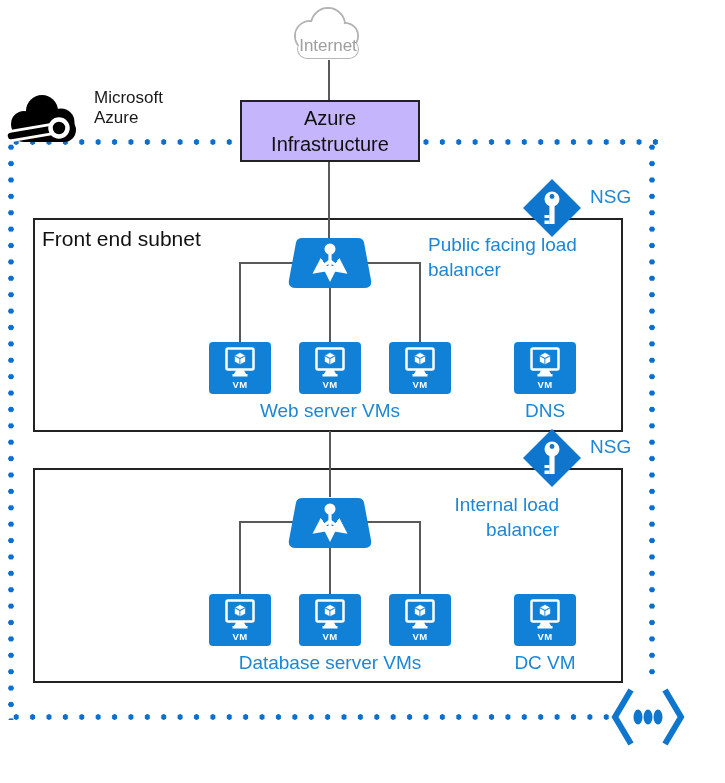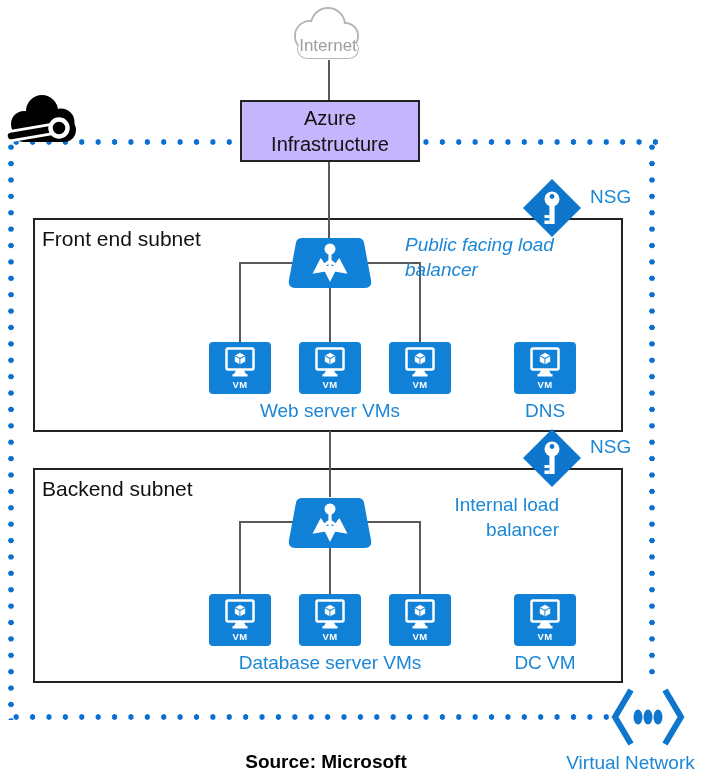--- a/index.html
+++ b/index.html
@@ -64,20 +64,21 @@
     <g fill="#000">
       <circle cx="22" cy="38" r="13"></circle>
       <circle cx="40" cy="25" r="16"></circle>
       <circle cx="59" cy="36" r="13.5"></circle>
       <rect x="10" y="32" width="64" height="24" rx="12"></rect>
     </g>
     <line x1="56" y1="42" x2="9" y2="50" stroke="#fff" stroke-width="12" stroke-linecap="round"></line>
     <line x1="56" y1="42" x2="9" y2="50" stroke="#000" stroke-width="6.5" stroke-linecap="round"></line>
     <circle cx="57" cy="42" r="8.5" fill="#000" stroke="#fff" stroke-width="4.5"></circle>
   </svg>
+  <div class="black-label" style="left:94px;top:88px;width:92px;">Microsoft Azure</div>
 
   <div class="line line-v" style="left:328px;top:60px;height:40px;"></div>
 
   <div class="infra-box" style="left:240px;top:100px;width:180px;height:62px;">
     <span>Azure Infrastructure</span>
   </div>
 
   <div class="line line-v" style="left:328px;top:162px;height:76px;"></div>
 
   <div class="subnet-box" style="left:33px;top:218px;width:590px;height:214px;"></div>
@@ -106,21 +107,21 @@
     </defs>
     <path d="M14,2 L70,2 Q75,2 76,6.5 L83,44 Q84.5,52 76,52 L8,52 Q-0.5,52 1,44 L8,6.5 Q9,2 14,2 Z" fill="#1181d8"></path>
     <circle cx="42" cy="13" r="5.5" fill="#fff"></circle>
     <g stroke="#fff" stroke-width="3.2" fill="none">
       <line x1="42" y1="17" x2="42" y2="25"></line>
       <line x1="42" y1="25" x2="31" y2="33" marker-end="url(#ah1)"></line>
       <line x1="42" y1="25" x2="42" y2="38" marker-end="url(#ah1)"></line>
       <line x1="42" y1="25" x2="53" y2="33" marker-end="url(#ah1)"></line>
     </g>
   </svg>
-  <div class="blue-label" style="left:405px;top:232px;width:150px;font-style:italic;">Public facing load balancer</div>
+  <div class="blue-label" style="left:428px;top:232px;width:150px;">Public facing load balancer</div>
 
   <svg class="icon vm-icon" style="left:209px;top:342px;" width="62" height="52" viewBox="0 0 62 52">
     <rect x="0" y="0" width="62" height="52" rx="4" fill="#1181d8"></rect>
     <rect x="17.5" y="6.5" width="27" height="21" rx="1.5" fill="none" stroke="#fff" stroke-width="2.5"></rect>
     <g fill="#fff" stroke="#1181d8" stroke-width="0.7">
       <path d="M31,10.5 l5.5,2.9 -5.5,2.9 -5.5,-2.9 z"></path>
       <path d="M25.5,13.8 v6 l5.5,2.9 v-6 z"></path>
       <path d="M36.5,13.8 v6 l-5.5,2.9 v-6 z"></path>
     </g>
     <path d="M27.5,27.5 l-2.5,4.5 h12 l-2.5,-4.5 z" fill="#fff"></path>
@@ -162,21 +163,20 @@
     <path d="M27.5,27.5 l-2.5,4.5 h12 l-2.5,-4.5 z" fill="#fff"></path>
     <rect x="23.5" y="32" width="15" height="2.5" fill="#fff"></rect>
     <text x="31" y="46" text-anchor="middle" font-size="9.5" font-weight="bold" fill="#fff" letter-spacing="0.5">VM</text>
   </svg>
   <div class="blue-label center" style="left:490px;top:398px;width:110px;">DNS</div>
   <div class="blue-label center" style="left:215px;top:398px;width:230px;">Web server VMs</div>
 
   <div class="line line-v" style="left:329px;top:431px;height:66px;"></div>
 
   <div class="subnet-box" style="left:33px;top:468px;width:590px;height:215px;"></div>
-  <div class="subnet-title" style="left:42px;top:477px;">Backend subnet</div>
 
   <svg class="icon-top" style="left:522px;top:428px;" width="60" height="60" viewBox="0 0 60 60">
     <polygon points="30,1 59,30 30,59 1,30" fill="#0e76cc"></polygon>
     <circle cx="30" cy="21" r="7.5" fill="#fff"></circle>
     <circle cx="30" cy="18.5" r="2.4" fill="#0e76cc"></circle>
     <rect x="27.4" y="26" width="5.2" height="20" fill="#fff"></rect>
     <rect x="22.5" y="37" width="5" height="3" fill="#fff"></rect>
     <rect x="22.5" y="42.5" width="5" height="3.5" fill="#fff"></rect>
   </svg>
   <div class="blue-label" style="left:590px;top:434px;">NSG</div>
@@ -259,17 +259,15 @@
     <g stroke="#0e76cc" stroke-width="6" fill="none">
       <path d="M21,6 L5,33 L21,60"></path>
       <path d="M55,6 L71,33 L55,60"></path>
     </g>
     <g fill="#0e76cc">
       <ellipse cx="28" cy="33" rx="4.5" ry="7.5"></ellipse>
       <ellipse cx="38" cy="33" rx="4.5" ry="7.5"></ellipse>
       <ellipse cx="48" cy="33" rx="4.5" ry="7.5"></ellipse>
     </g>
   </svg>
-  <div class="blue-label center" style="left:536px;top:750px;width:189px;">Virtual Network</div>
-
-  <div class="source-label center" style="left:216px;top:751px;width:220px;">Source: Microsoft</div>
+
 
 </div>
 
 </body></html>

